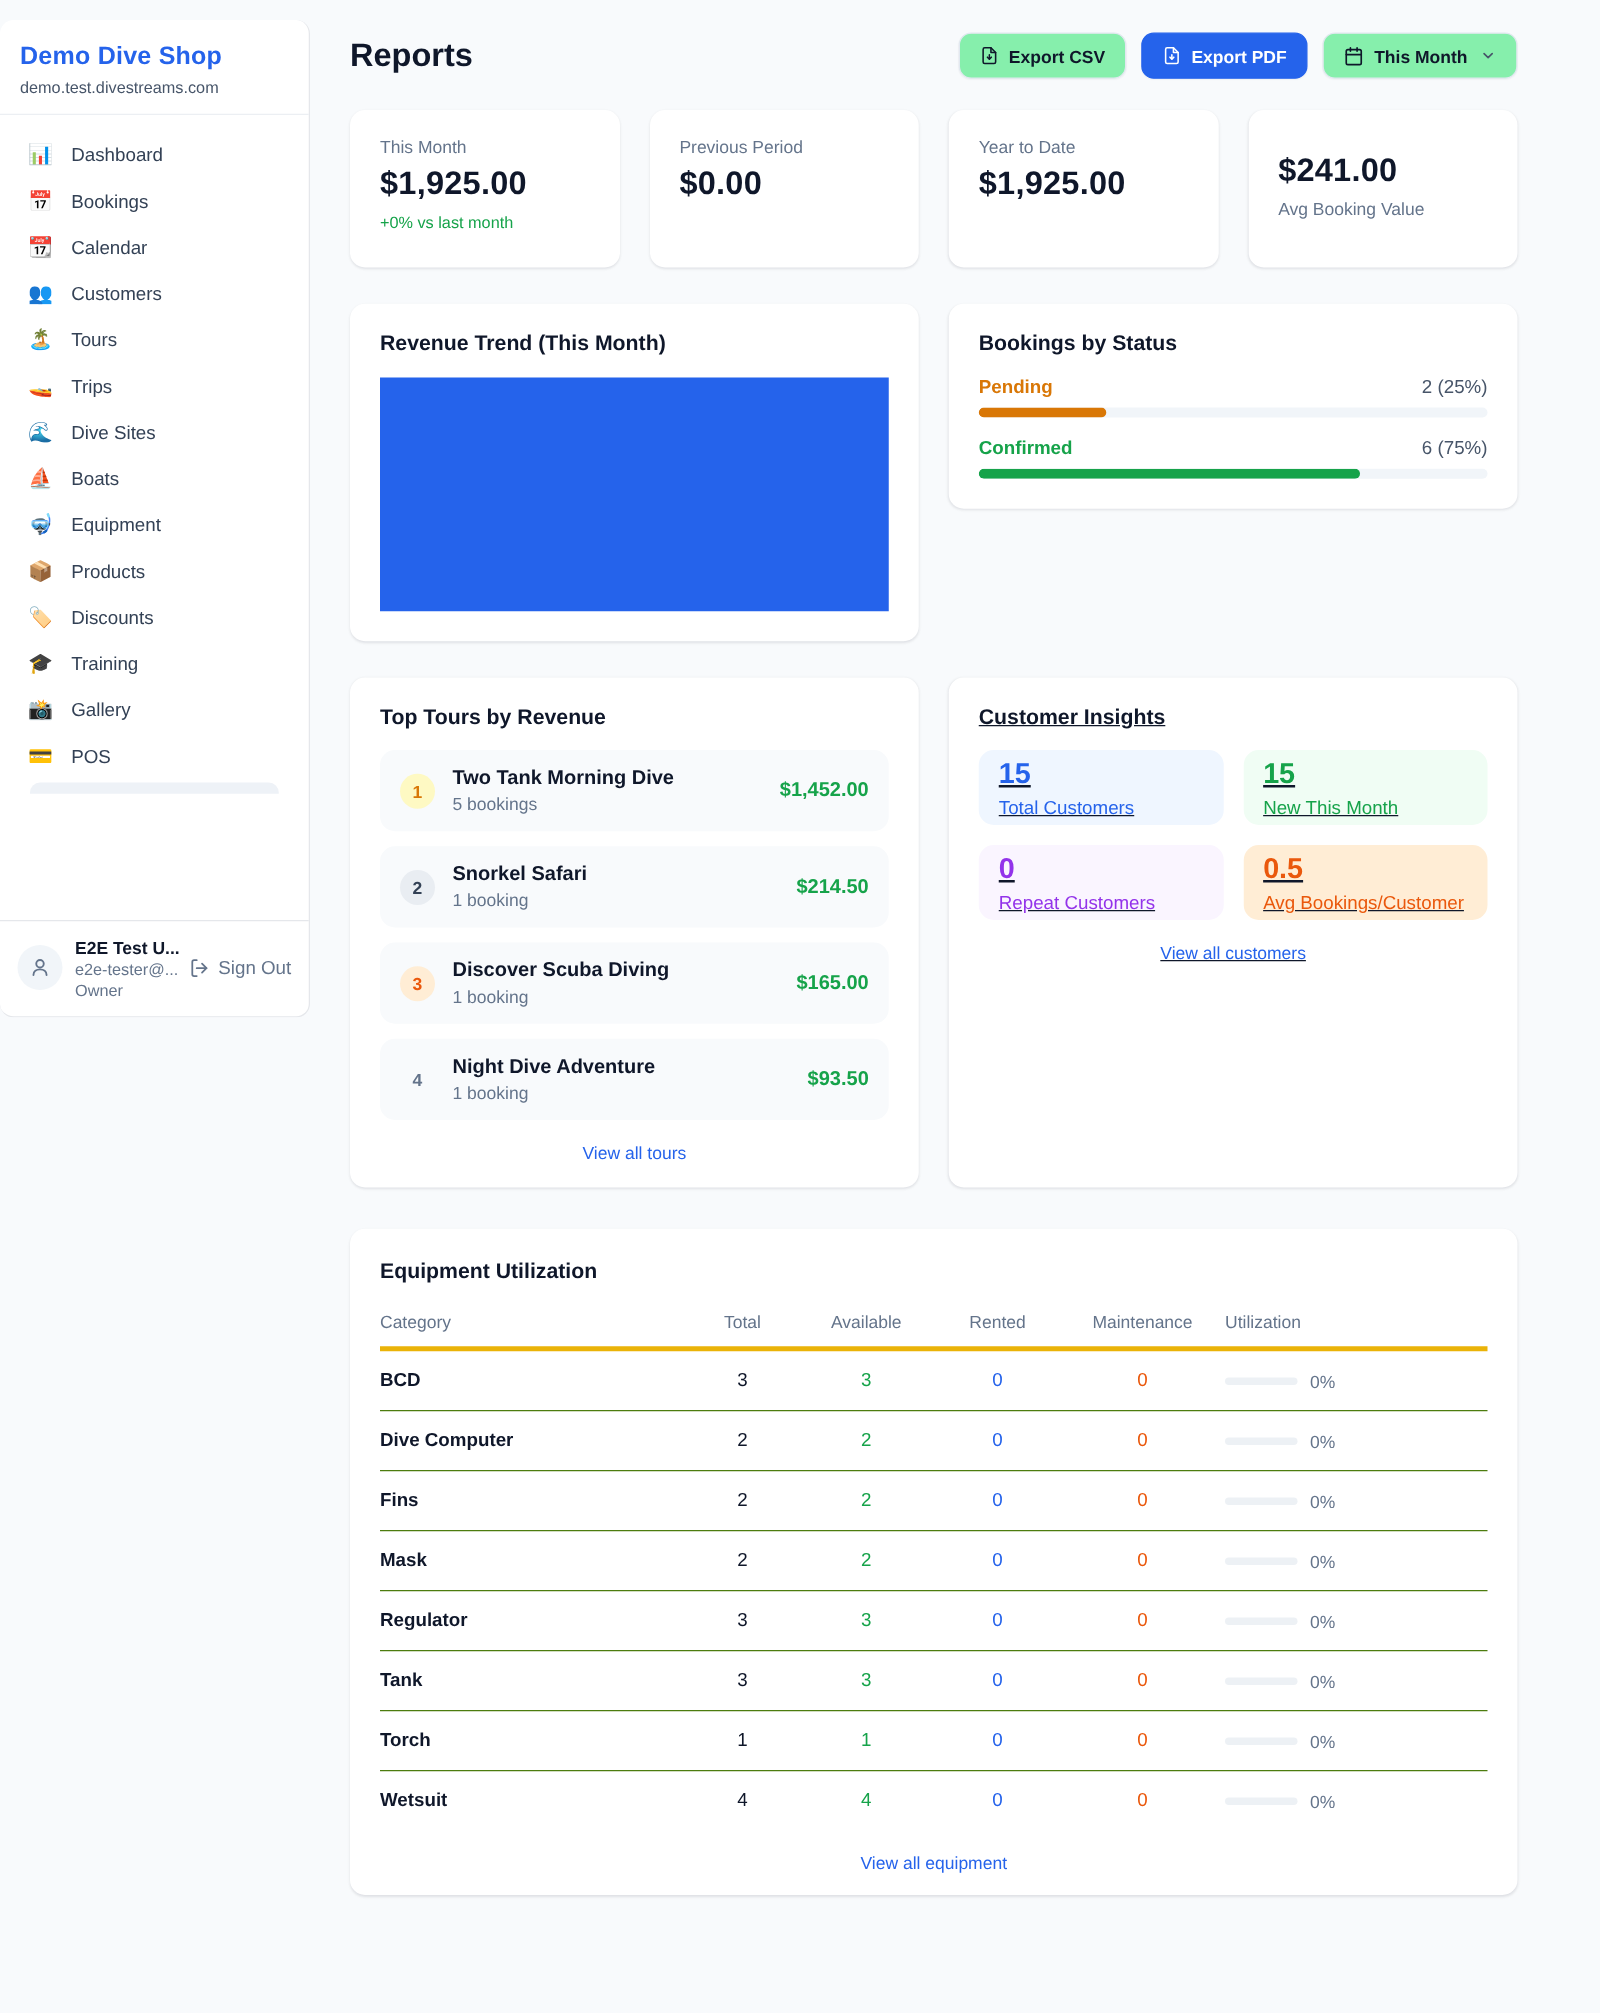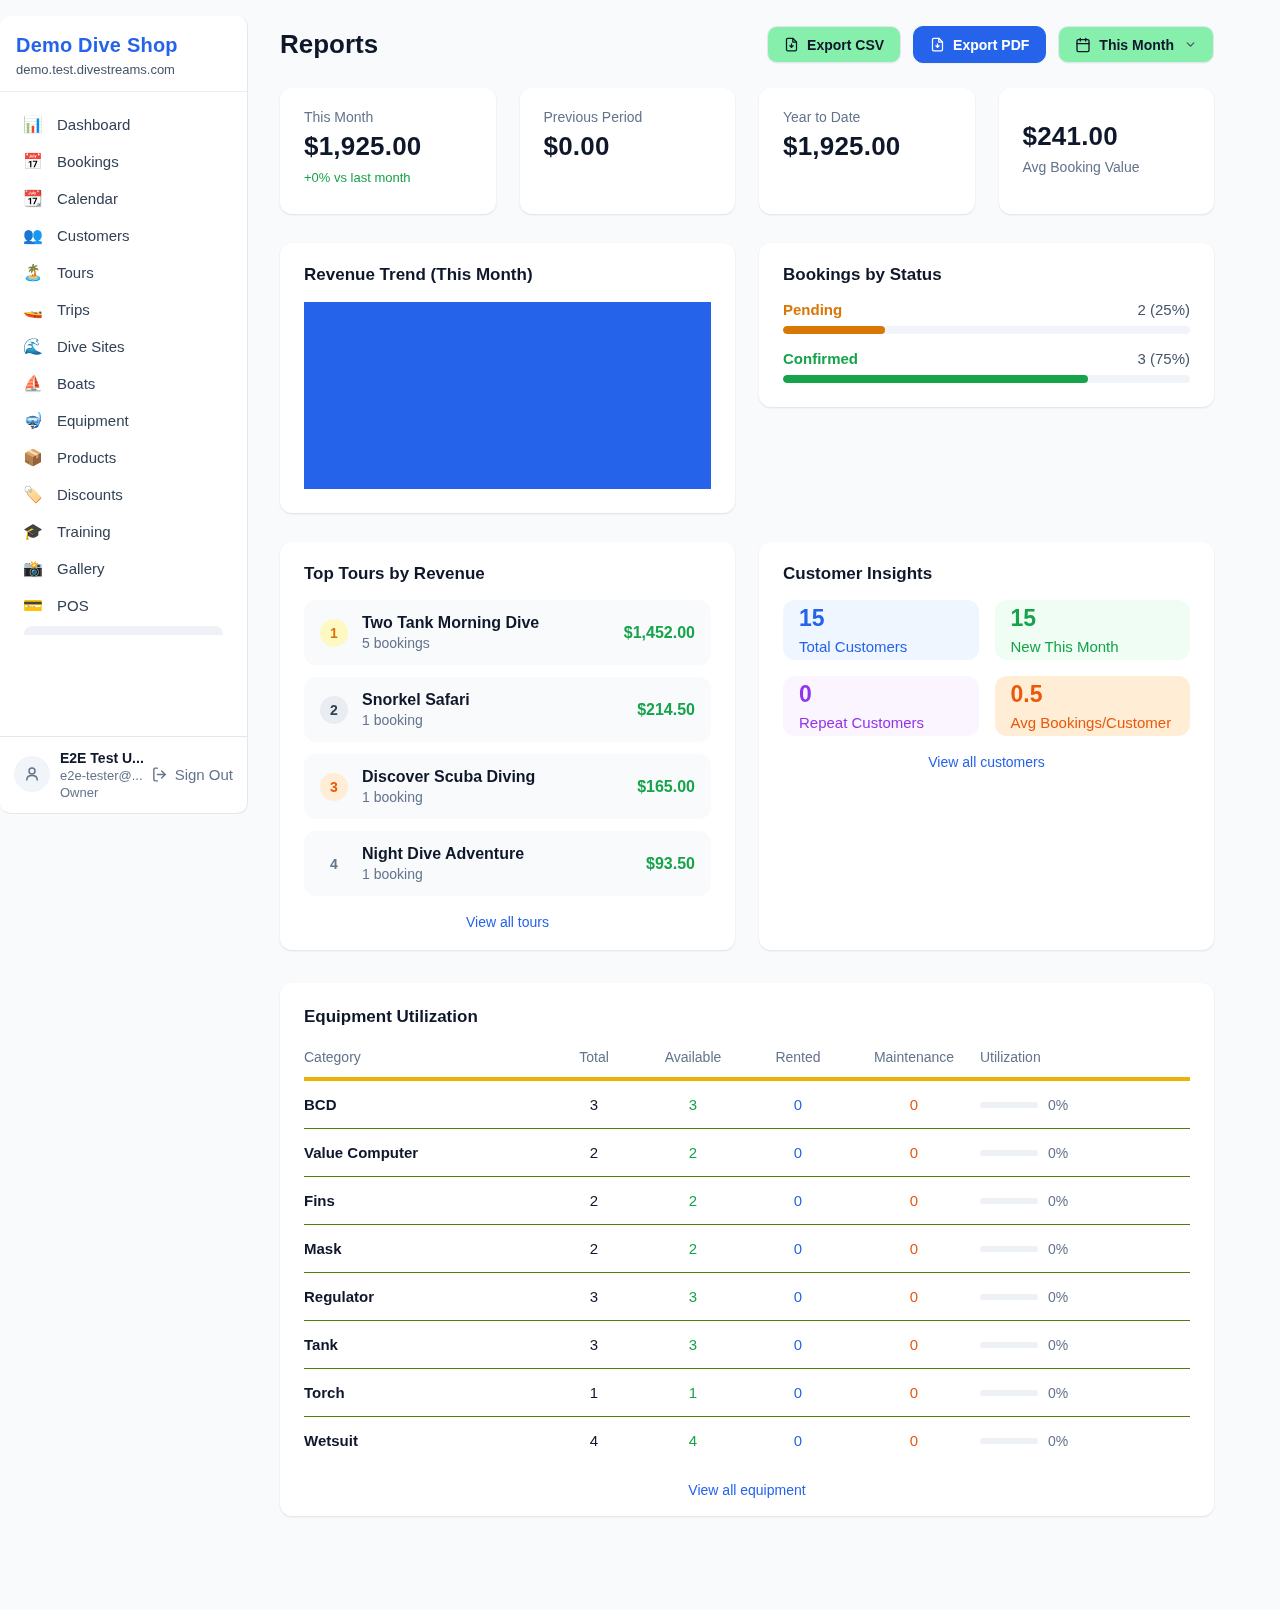--- a/index.html
+++ b/index.html
@@ -109,21 +109,21 @@
   .rank-3 { background:#ffedd5; color:#ea580c; }
   .tour-info { flex:1; min-width:0; }
   .tour-name { font-size:16px; font-weight:bold; color:#0f172a; }
   .tour-sub { font-size:14px; color:#64748b; margin-top:3px; }
   .tour-amount { font-size:16px; font-weight:bold; color:#16a34a; flex:none; }
   .view-link {
     display:block; text-align:center; margin-top:18px;
     font-size:14px; color:#2563eb; cursor:pointer; text-decoration:none;
   }
   
-  .insights-card { padding:22px 24px; }
+  .insights-card { padding:22px 24px;text-decoration:underline; }
   .insight-grid { margin-top:16px; display:grid; grid-template-columns:1fr 1fr; gap:16px; }
   .insight-tile { border-radius:12px; padding:5px 16px; }
   .insight-value { font-size:23px; font-weight:bold; }
   .insight-label { font-size:15px; margin-top:6px; }
   .tile-blue   { background:#eff6ff; } .tile-blue   .insight-value, .tile-blue   .insight-label { color:#2563eb; }
   .tile-green  { background:#f0fdf4; } .tile-green  .insight-value, .tile-green  .insight-label { color:#16a34a; }
   .tile-purple { background:#faf5ff; } .tile-purple .insight-value, .tile-purple .insight-label { color:#9333ea; }
   .tile-orange { background:#ffedd5; } .tile-orange .insight-value, .tile-orange .insight-label { color:#ea580c; }
   
   .equipment-card { margin-top:33px; padding:24px 24px 18px 24px; }
@@ -306,21 +306,21 @@
           <span class="status-label" style="color:#d97706">Pending</span>
           <span class="status-count">2 (25%)</span>
         </div>
         <div class="track">
           <div class="fill" style="background: rgb(217, 119, 6); width: 25%;"></div>
         </div>
       </div>
       <div class="status-row">
         <div class="status-head">
           <span class="status-label" style="color:#16a34a">Confirmed</span>
-          <span class="status-count">3 (75%)</span>
+          <span class="status-count">6 (75%)</span>
         </div>
         <div class="track">
           <div class="fill" style="background: rgb(22, 163, 74); width: 75%;"></div>
         </div>
       </div>
     </div>
   </div>
 
   <div class="row-2col">
     <div class="card tours-card">
@@ -403,21 +403,21 @@
         <div class="c n-total">3</div>
         <div class="c n-avail">3</div>
         <div class="c n-rent">0</div>
         <div class="c n-maint">0</div>
         <div class="util-cell">
             <span class="util-track"></span>
             <span class="util-pct">0%</span>
           </div>
       </div>
       <div class="eq-row eq-body">
-        <div class="eq-cat">Value Computer</div>
+        <div class="eq-cat">Dive Computer</div>
         <div class="c n-total">2</div>
         <div class="c n-avail">2</div>
         <div class="c n-rent">0</div>
         <div class="c n-maint">0</div>
         <div class="util-cell">
             <span class="util-track"></span>
             <span class="util-pct">0%</span>
           </div>
       </div>
       <div class="eq-row eq-body">

